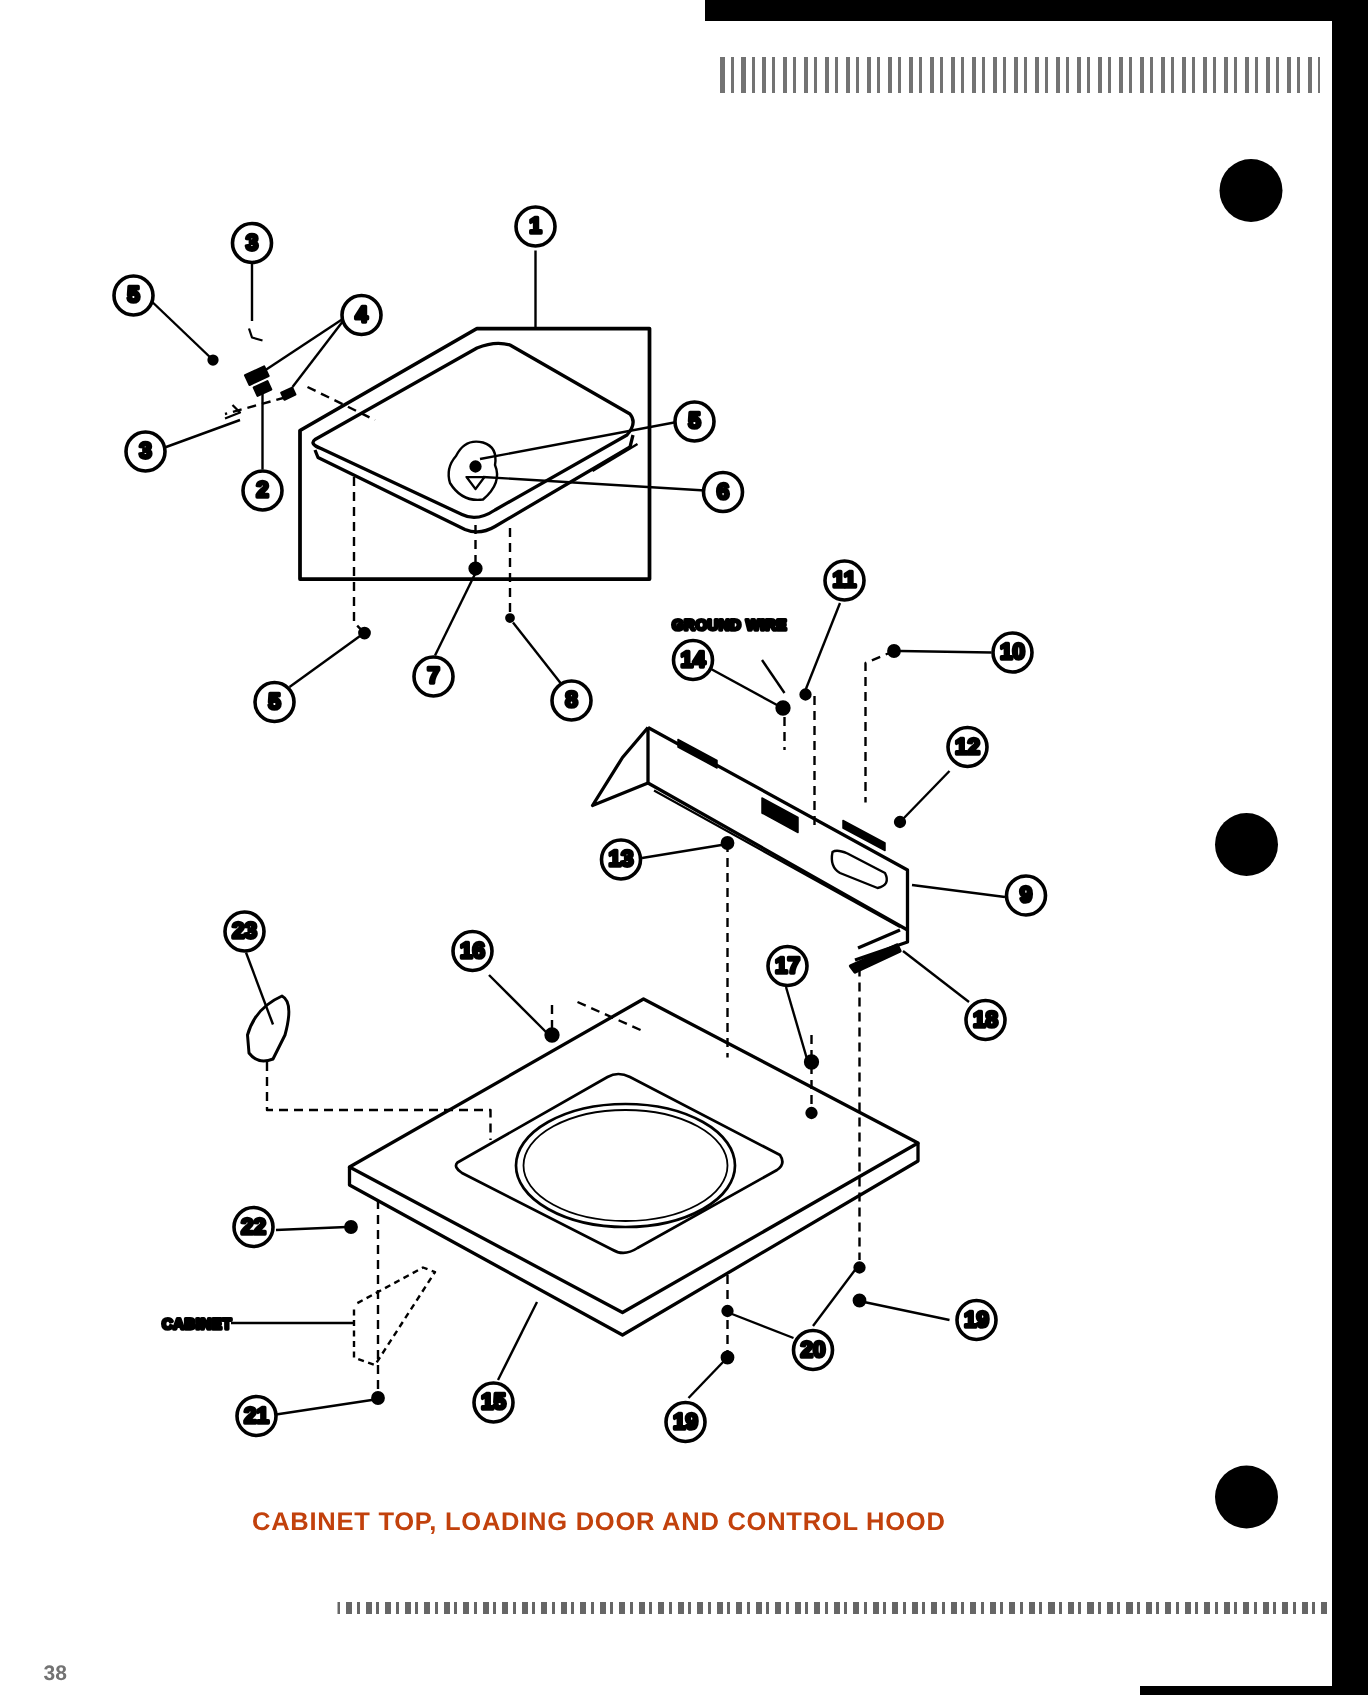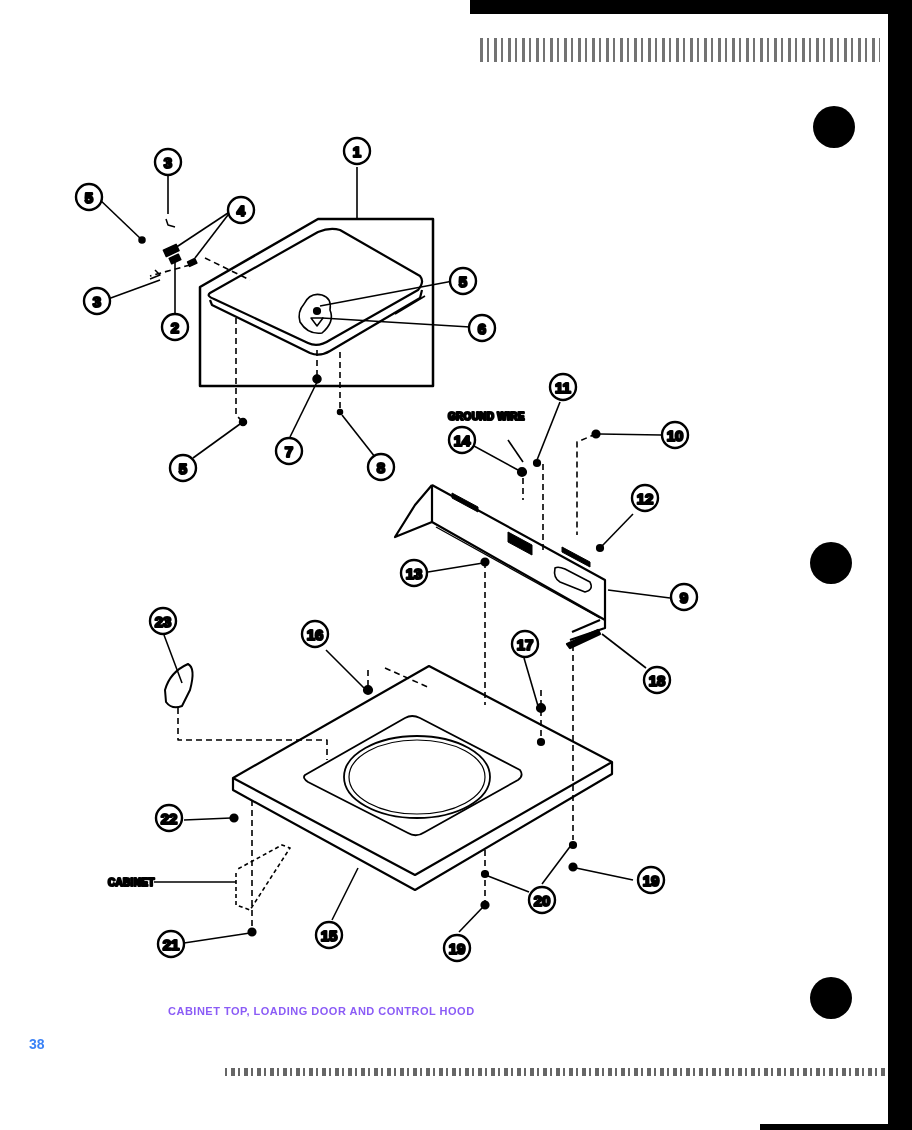--- a/index.html
+++ b/index.html
@@ -11,22 +11,22 @@
       opacity: 0.55; }
     .edge-right { position: absolute; right: 0; top: 0; width: 24px; height: 1130px; background: #000; }
     .edge-bottom { position: absolute; left: 760px; bottom: 0; width: 152px; height: 6px; background: #000; }
     .noise-bottom { position: absolute; left: 225px; top: 1068px; width: 660px; height: 8px;
       background: repeating-linear-gradient(90deg, #000 0 2px, transparent 2px 6px, #000 6px 10px, transparent 10px 13px);
       opacity: 0.6; }
     .punch { position: absolute; width: 42px; height: 42px; border-radius: 50%; background: #000; }
     svg.art { position: absolute; left: 0; top: 0; }
     .callout-text { font-family: "Liberation Sans", sans-serif; font-weight: 700; font-size: 15px; fill: #000; }
     .label-text { font-family: "Liberation Sans", sans-serif; font-weight: 700; font-size: 10px; fill: #000; letter-spacing: 0.3px; }
-    .caption { position: absolute; left: 168px; top: 1005px; font-weight: 700; font-size: 11px; letter-spacing: 0.5px; color: #8b5cf6; }
-    .page-num { position: absolute; left: 29px; top: 1036px; font-weight: 700; font-size: 14px; color: #3b82f6; }
+    .caption { position: absolute; left: 168px; top: 1005px; font-weight: 700; font-size: 17px; letter-spacing: 0.5px; color: #c2410c; }
+    .page-num { position: absolute; left: 29px; top: 1107px; font-weight: 700; font-size: 14px; color: #737373; }
   </style>
 </head>
 <body>
 
 <div class="page">
   <div class="edge-top"></div>
   <div class="noise-top"></div>
   <div class="edge-right"></div>
   <div class="edge-bottom"></div>
   <div class="noise-bottom"></div>

